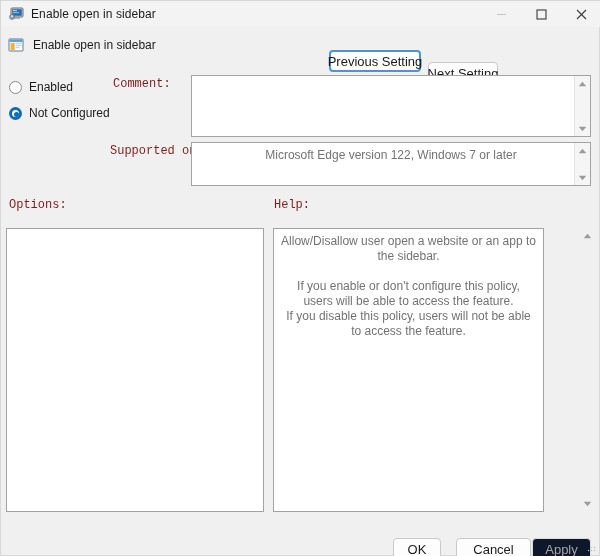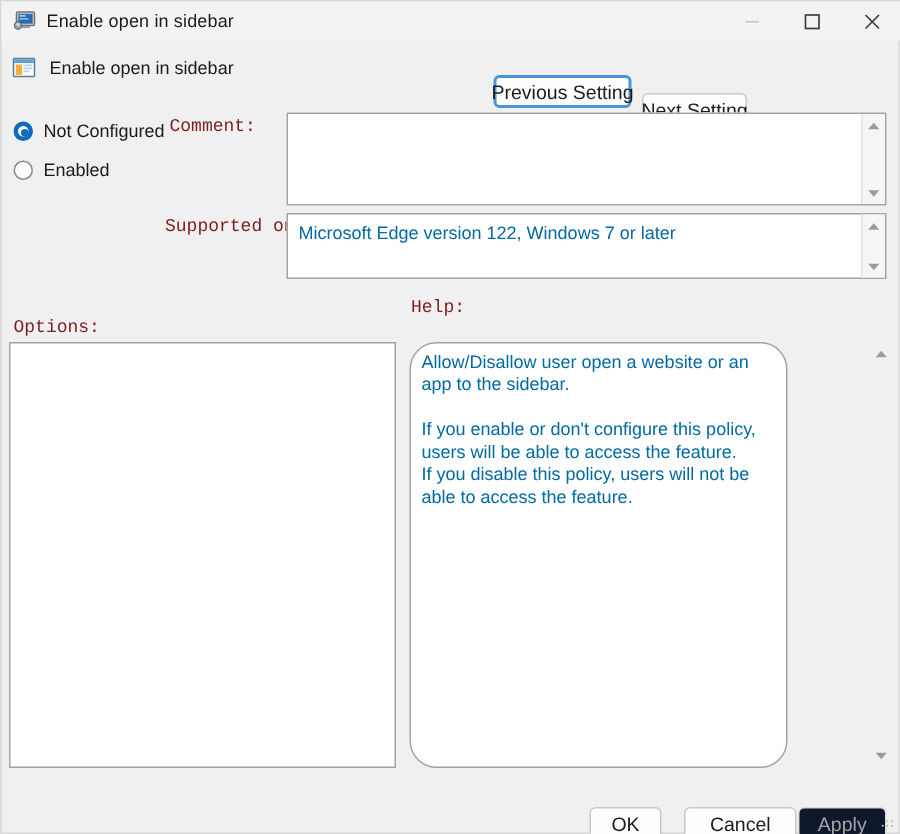--- a/index.html
+++ b/index.html
@@ -127,40 +127,41 @@
 
   
   .field-label {
     position: absolute;
     font-size: 12px;
     color: #7f1d1d;
     font-family: Liberation Mono, monospace;
   }
   #comment-label { left: 112px; top: 76px; }
   #supported-label { left: 109px; top: 143px; }
-  #options-label { left: 8px; top: 210px; }
+  #options-label { left: 8px; top: 197px; }
   #help-label { left: 273px; top: 197px; }
 
   
   .box {
     position: absolute;
     background: #ffffff;
     border: 1px solid #a3a3a3;
   }
   #comment-box { left: 190px; top: 74px; width: 400px; height: 62px; }
   #supported-box { left: 190px; top: 141px; width: 400px; height: 44px; }
   #options-box   { left: 5px;   top: 227px; width: 258px; height: 284px; }
-  #help-box      { left: 272px; top: 227px; width: 252px; height: 284px; border-radius: 18px; }
+  #help-box      { left: 272px; top: 227px; width: 271px; height: 284px; }
 
   .box-text {
     padding: 5px 7px;
     font-size: 12px;
-    color: #0369a1;
+    color: #737373;
     line-height: 15px;
     white-space: pre-wrap;
+    text-align: center;
   }
 
   
   .inner-scroll {
     position: absolute;
     top: 0; right: 0; bottom: 0;
     width: 16px;
     background: #f5f5f5;
     border-left: 1px solid #e2e2e2;
     display: flex; flex-direction: column;
@@ -244,27 +245,27 @@
         <rect x="8.6" y="10" width="4" height="1.2" fill="#b9d4ea"></rect>
       </svg>
     </div>
     <div class="policy-title">Enable open in sidebar</div>
   </div>
 
   <div class="btn focused" id="prev-setting-btn">Previous Setting</div>
   <div class="btn" id="next-setting-btn">Next Setting</div>
 
   <div class="radio-group">
+    <div class="radio-row">
+      <span class="radio-mark"></span>
+      <span class="radio-label">Enabled</span>
+    </div>
     <div class="radio-row selected">
       <span class="radio-mark"></span>
       <span class="radio-label">Not Configured</span>
-    </div>
-    <div class="radio-row">
-      <span class="radio-mark"></span>
-      <span class="radio-label">Enabled</span>
     </div>
   </div>
 
   <div class="field-label" id="comment-label">Comment:</div>
   <div class="box" id="comment-box">
     <div class="box-text"></div>
     <div class="inner-scroll">
       <div class="sb-arrow">
         <svg width="9" height="6" viewBox="0 0 9 6">
             <polygon points="4.5,0.8 8.2,5.2 0.8,5.2" fill="#9b9b9b"></polygon>

